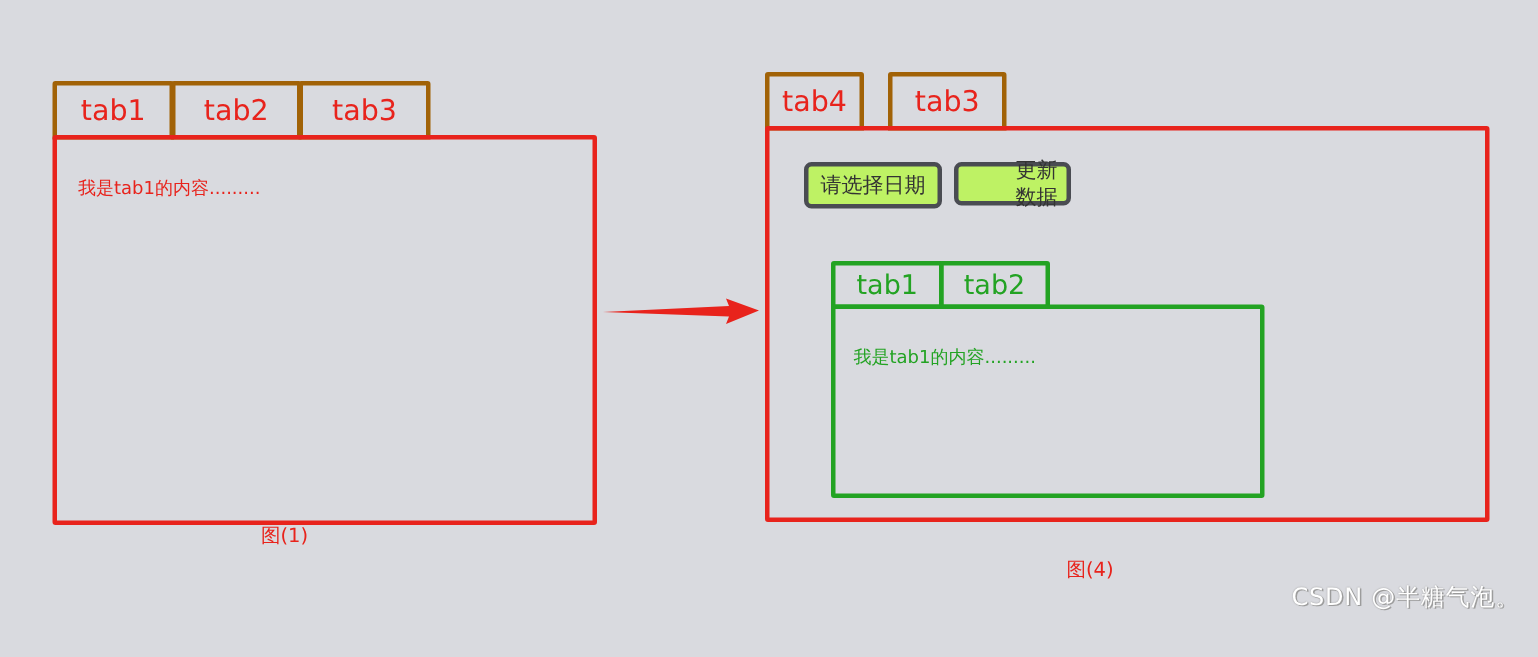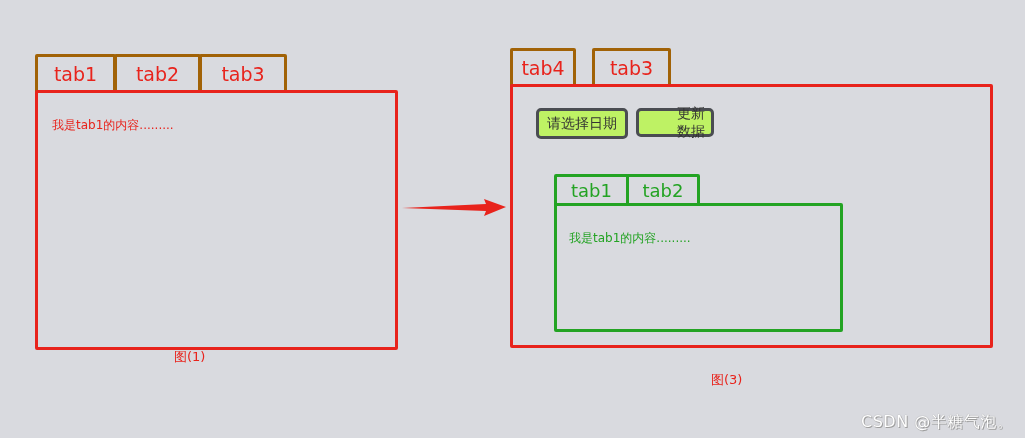--- a/index.html
+++ b/index.html
@@ -54,16 +54,16 @@
 
   <div class="btn" style="left:536px; top:108px; width:92px; height:31px;">请选择日期</div>
   <div class="btn" style="left:636px; top:108px; width:78px; height:29px;padding-left:38px;">更新数据</div>
 
   <div class="tab green" style="left:554px; top:174px; width:75px; height:32px; font-size:18px;">tab1</div>
   <div class="tab green" style="left:626px; top:174px; width:74px; height:32px; font-size:18px;">tab2</div>
   <div class="abs panel-green" style="left:554px; top:203px; width:289px; height:129px;">
     <span class="content-text" style="left:12px; top:24px; color:#23a323;">我是tab1的内容.........</span>
   </div>
 
-  <div class="caption" style="left:711px; top:371px;">图(3)</div>
+  <div class="caption" style="left:711px; top:371px;">图(4)</div>
 </div>
 
-<div class="watermark" style="left:861px; top:412px;">CSDN @半糖气泡。</div>
+<div class="watermark" style="left:861px; top:388px;">CSDN @半糖气泡。</div>
 
 </body></html>

